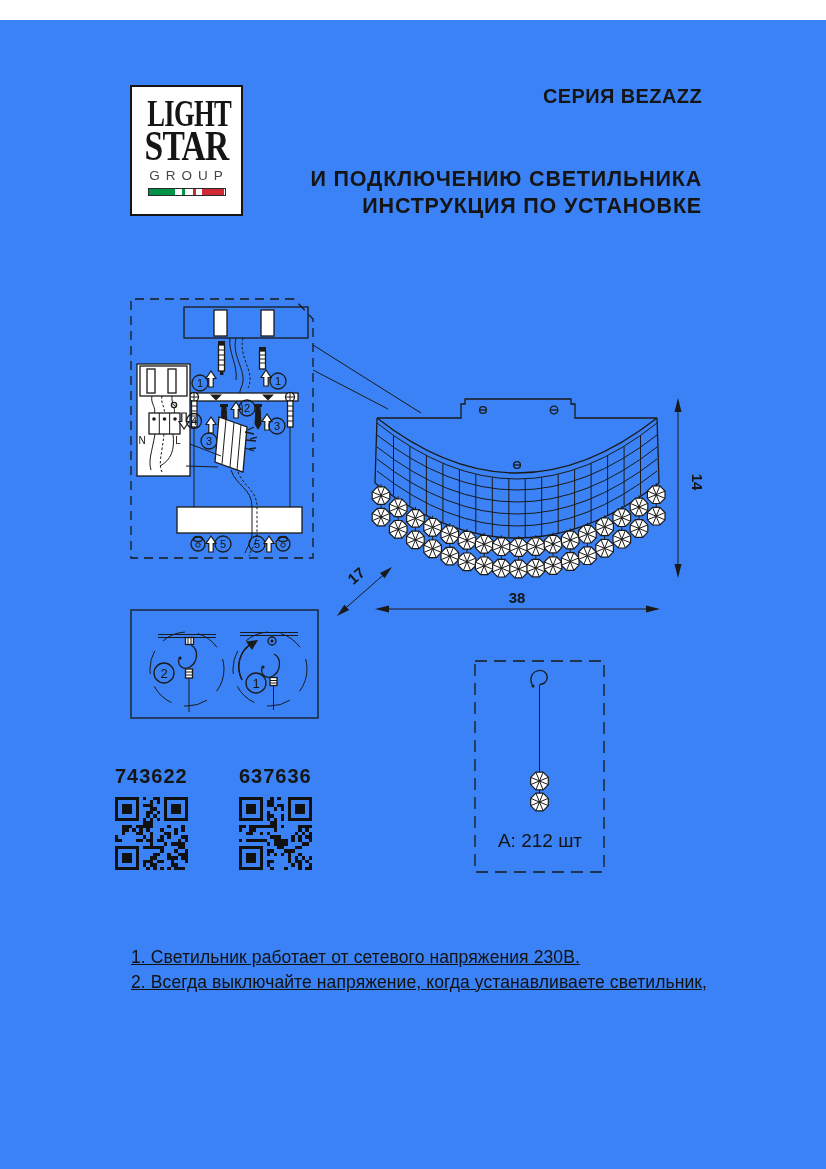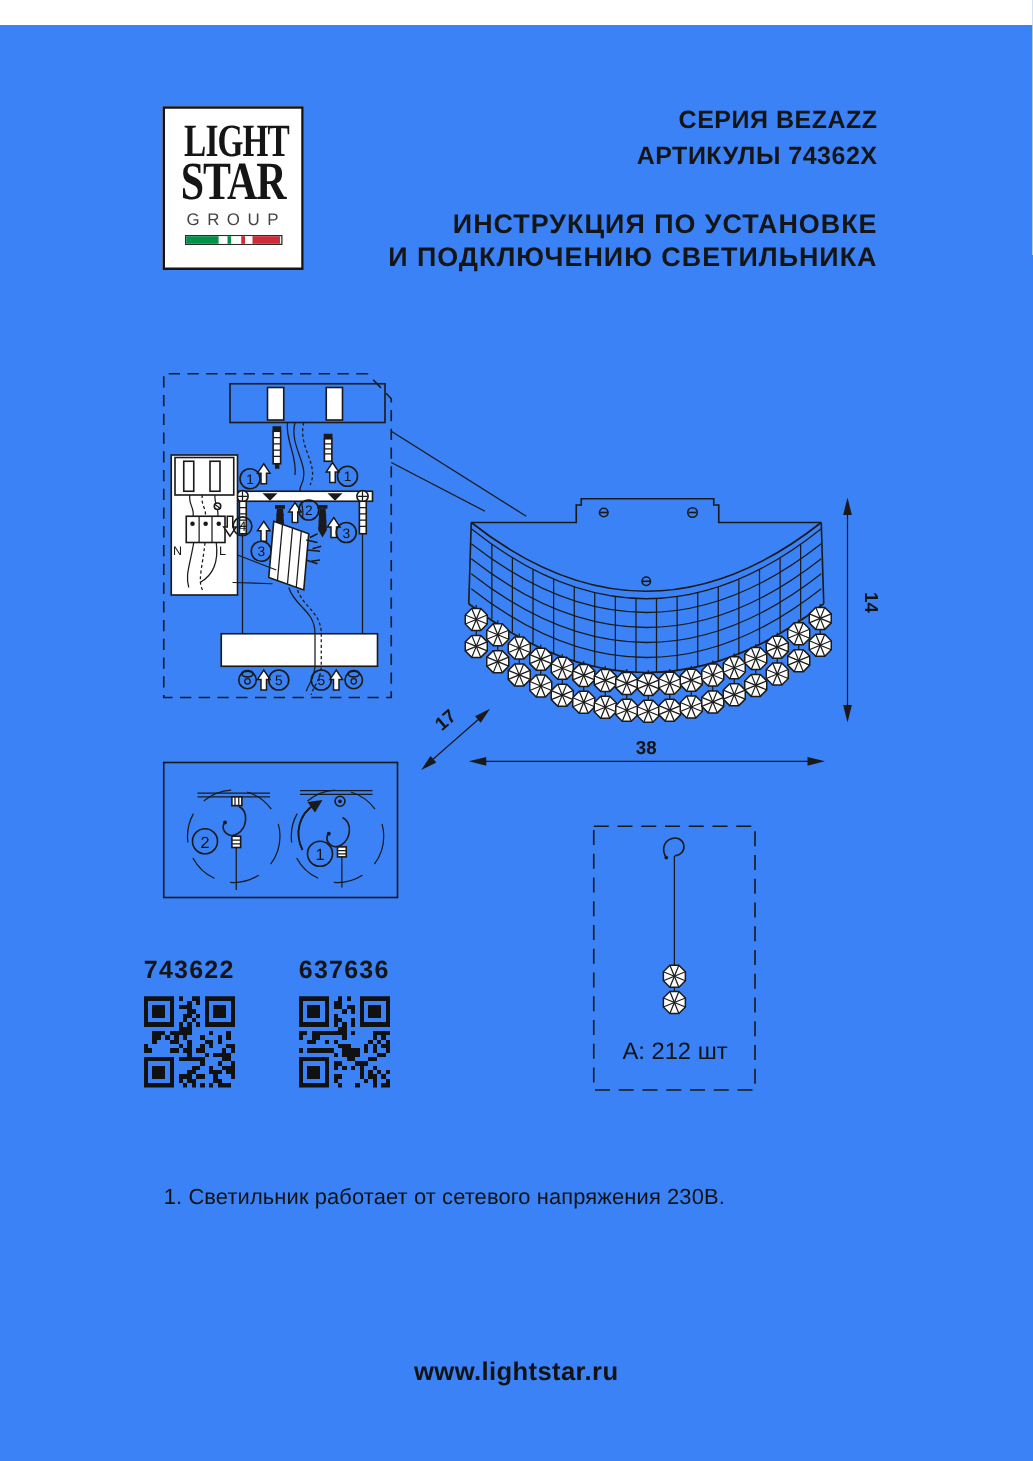--- a/index.html
+++ b/index.html
@@ -21,21 +21,21 @@
         font-size:20px;line-height:29px;letter-spacing:.4px;color:#151515;}
   .hdr-instr{position:absolute;top:146px;right:124px;text-align:right;font-weight:bold;
         font-size:21.5px;line-height:27px;letter-spacing:.8px;color:#151515;}
   
   .product{position:absolute;top:745px;}
   .product.p0{left:115px;} .product.p1{left:239px;}
   .product .code{font-weight:bold;font-size:20px;letter-spacing:1px;color:#151515;margin-bottom:9px;}
   .product svg{display:block;}
   
   .notes{position:absolute;left:131px;top:925px;font-size:17.5px;line-height:24.5px;
-        letter-spacing:.1px;color:#121212;}
+        letter-spacing:.1px;color:#121212;text-decoration:underline;}
   .footer{position:absolute;left:0;right:0;top:1066px;text-align:center;font-weight:bold;
         font-size:20.5px;letter-spacing:.3px;color:#121212;}
   
   #art{position:absolute;left:0;top:0;}
   #art path,#art line,#art rect,#art circle,#art ellipse,#art polyline{stroke:var(--ink);stroke-width:1.3;fill:none;}
   #art polygon{fill:var(--ink);stroke:none;}
   #art .oarr{fill:#fff;stroke:var(--ink);stroke-width:1.2;}
   #art .fill{fill:var(--ink);stroke:none;}
   #art .wht{fill:#fff;}
   #art .thin{stroke-width:1;}
@@ -62,25 +62,24 @@
         <span style="width: 4%; background: rgb(0, 146, 70);"></span>
         <span style="width: 11%; background: rgb(255, 255, 255);"></span>
         <span style="width: 4%; background: rgb(206, 43, 55);"></span>
         <span style="width: 8%; background: rgb(255, 255, 255);"></span>
         <span style="width: 29%; background: rgb(206, 43, 55);"></span>
     </div>
   </div>
 
   <div class="hdr-series">
     <div>СЕРИЯ BEZAZZ</div>
-    <div>АРТИКУЛЫ 74362X</div>
   </div>
   <div class="hdr-instr">
+    <div>И ПОДКЛЮЧЕНИЮ СВЕТИЛЬНИКА</div>
     <div>ИНСТРУКЦИЯ ПО УСТАНОВКЕ</div>
-    <div>И ПОДКЛЮЧЕНИЮ СВЕТИЛЬНИКА</div>
   </div>
 
   <svg id="art" width="826" height="1169" viewBox="0 0 826 1169">
     <defs>
       <pattern id="hatch" patternUnits="userSpaceOnUse" width="5" height="5">
         <path d="M0,5 L5,0" stroke="#1a1a1a" stroke-width="1"></path>
       </pattern>
       <g id="xtal">
         <polygon class="oarr" points="8.8,3.6 3.6,8.8 -3.6,8.8 -8.8,3.6 -8.8,-3.6 -3.6,-8.8 3.6,-8.8 8.8,-3.6"></polygon>
         <line x1="-8.8" y1="-3.6" x2="8.8" y2="3.6" class="thin"></line>
@@ -384,16 +383,16 @@
   </div>
   <div class="product p1">
     <div class="code">637636</div>
     <svg id="qr1" viewBox="0 0 21 21" width="73" height="73" shape-rendering="crispEdges">
         <path d="M0,0h1v1h-1zM1,0h1v1h-1zM2,0h1v1h-1zM3,0h1v1h-1zM4,0h1v1h-1zM5,0h1v1h-1zM6,0h1v1h-1zM9,0h1v1h-1zM11,0h1v1h-1zM14,0h1v1h-1zM15,0h1v1h-1zM16,0h1v1h-1zM17,0h1v1h-1zM18,0h1v1h-1zM19,0h1v1h-1zM20,0h1v1h-1zM0,1h1v1h-1zM6,1h1v1h-1zM8,1h1v1h-1zM9,1h1v1h-1zM14,1h1v1h-1zM20,1h1v1h-1zM0,2h1v1h-1zM2,2h1v1h-1zM3,2h1v1h-1zM4,2h1v1h-1zM6,2h1v1h-1zM8,2h1v1h-1zM9,2h1v1h-1zM11,2h1v1h-1zM12,2h1v1h-1zM14,2h1v1h-1zM16,2h1v1h-1zM17,2h1v1h-1zM18,2h1v1h-1zM20,2h1v1h-1zM0,3h1v1h-1zM2,3h1v1h-1zM3,3h1v1h-1zM4,3h1v1h-1zM6,3h1v1h-1zM10,3h1v1h-1zM12,3h1v1h-1zM14,3h1v1h-1zM16,3h1v1h-1zM17,3h1v1h-1zM18,3h1v1h-1zM20,3h1v1h-1zM0,4h1v1h-1zM2,4h1v1h-1zM3,4h1v1h-1zM4,4h1v1h-1zM6,4h1v1h-1zM8,4h1v1h-1zM14,4h1v1h-1zM16,4h1v1h-1zM17,4h1v1h-1zM18,4h1v1h-1zM20,4h1v1h-1zM0,5h1v1h-1zM6,5h1v1h-1zM8,5h1v1h-1zM9,5h1v1h-1zM12,5h1v1h-1zM14,5h1v1h-1zM20,5h1v1h-1zM0,6h1v1h-1zM1,6h1v1h-1zM2,6h1v1h-1zM3,6h1v1h-1zM4,6h1v1h-1zM5,6h1v1h-1zM6,6h1v1h-1zM8,6h1v1h-1zM10,6h1v1h-1zM12,6h1v1h-1zM14,6h1v1h-1zM15,6h1v1h-1zM16,6h1v1h-1zM17,6h1v1h-1zM18,6h1v1h-1zM19,6h1v1h-1zM20,6h1v1h-1zM9,7h1v1h-1zM10,7h1v1h-1zM0,8h1v1h-1zM1,8h1v1h-1zM3,8h1v1h-1zM4,8h1v1h-1zM5,8h1v1h-1zM6,8h1v1h-1zM7,8h1v1h-1zM8,8h1v1h-1zM9,8h1v1h-1zM10,8h1v1h-1zM12,8h1v1h-1zM17,8h1v1h-1zM18,8h1v1h-1zM19,8h1v1h-1zM20,8h1v1h-1zM0,9h1v1h-1zM3,9h1v1h-1zM4,9h1v1h-1zM10,9h1v1h-1zM17,9h1v1h-1zM19,9h1v1h-1zM2,10h1v1h-1zM3,10h1v1h-1zM6,10h1v1h-1zM8,10h1v1h-1zM16,10h1v1h-1zM18,10h1v1h-1zM20,10h1v1h-1zM9,11h1v1h-1zM10,11h1v1h-1zM11,11h1v1h-1zM15,11h1v1h-1zM17,11h1v1h-1zM19,11h1v1h-1zM20,11h1v1h-1zM0,12h1v1h-1zM2,12h1v1h-1zM3,12h1v1h-1zM4,12h1v1h-1zM5,12h1v1h-1zM6,12h1v1h-1zM7,12h1v1h-1zM10,12h1v1h-1zM11,12h1v1h-1zM12,12h1v1h-1zM13,12h1v1h-1zM15,12h1v1h-1zM17,12h1v1h-1zM20,12h1v1h-1zM8,13h1v1h-1zM10,13h1v1h-1zM11,13h1v1h-1zM12,13h1v1h-1zM13,13h1v1h-1zM18,13h1v1h-1zM19,13h1v1h-1zM0,14h1v1h-1zM1,14h1v1h-1zM2,14h1v1h-1zM3,14h1v1h-1zM4,14h1v1h-1zM5,14h1v1h-1zM6,14h1v1h-1zM11,14h1v1h-1zM12,14h1v1h-1zM16,14h1v1h-1zM17,14h1v1h-1zM0,15h1v1h-1zM6,15h1v1h-1zM8,15h1v1h-1zM9,15h1v1h-1zM13,15h1v1h-1zM14,15h1v1h-1zM15,15h1v1h-1zM0,16h1v1h-1zM2,16h1v1h-1zM3,16h1v1h-1zM4,16h1v1h-1zM6,16h1v1h-1zM8,16h1v1h-1zM10,16h1v1h-1zM12,16h1v1h-1zM14,16h1v1h-1zM17,16h1v1h-1zM0,17h1v1h-1zM2,17h1v1h-1zM3,17h1v1h-1zM4,17h1v1h-1zM6,17h1v1h-1zM14,17h1v1h-1zM16,17h1v1h-1zM18,17h1v1h-1zM20,17h1v1h-1zM0,18h1v1h-1zM2,18h1v1h-1zM3,18h1v1h-1zM4,18h1v1h-1zM6,18h1v1h-1zM8,18h1v1h-1zM9,18h1v1h-1zM14,18h1v1h-1zM16,18h1v1h-1zM17,18h1v1h-1zM19,18h1v1h-1zM0,19h1v1h-1zM6,19h1v1h-1zM8,19h1v1h-1zM15,19h1v1h-1zM17,19h1v1h-1zM20,19h1v1h-1zM0,20h1v1h-1zM1,20h1v1h-1zM2,20h1v1h-1zM3,20h1v1h-1zM4,20h1v1h-1zM5,20h1v1h-1zM6,20h1v1h-1zM9,20h1v1h-1zM13,20h1v1h-1zM17,20h1v1h-1zM19,20h1v1h-1zM20,20h1v1h-1z" fill="#111111" stroke="none"></path>
       </svg>
   </div>
 
   <div class="notes">
     <div>1. Светильник работает от сетевого напряжения 230В.</div>
-  </div>
-
-  <div class="footer">www.lightstar.ru</div>
+    <div>2. Всегда выключайте напряжение, когда устанавливаете светильник,</div>
+  </div>
+
 </div>
 
 </body></html>

